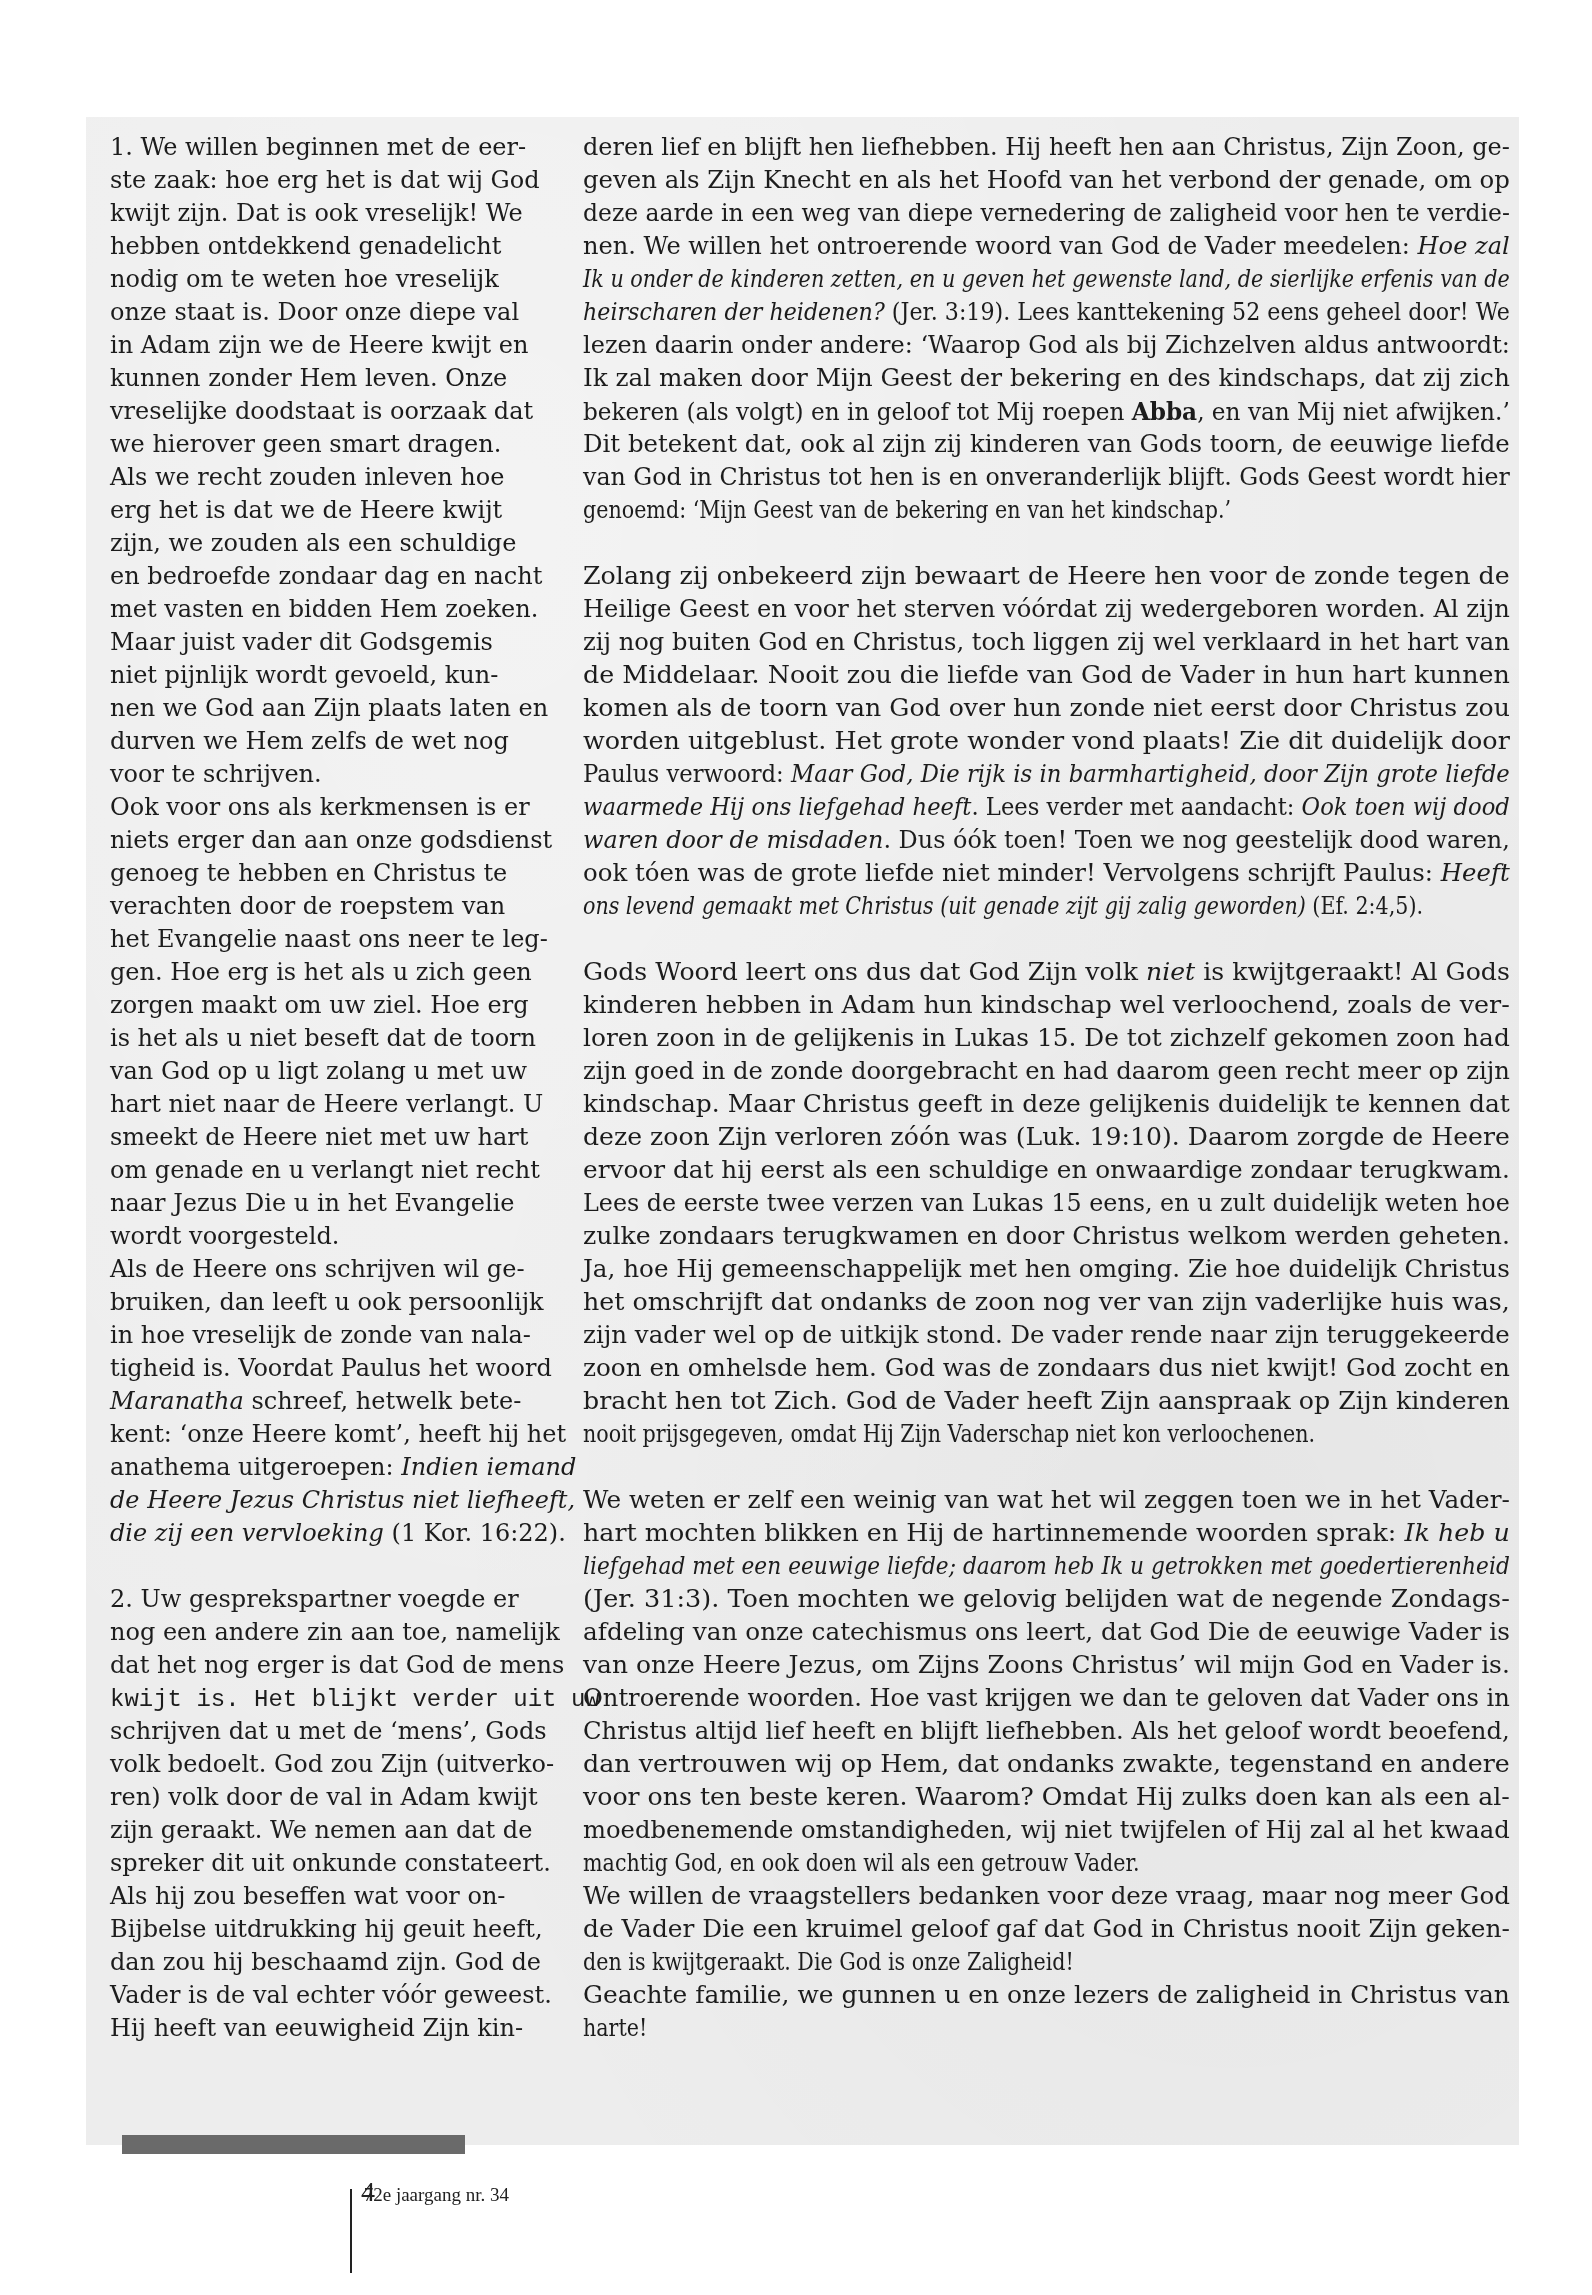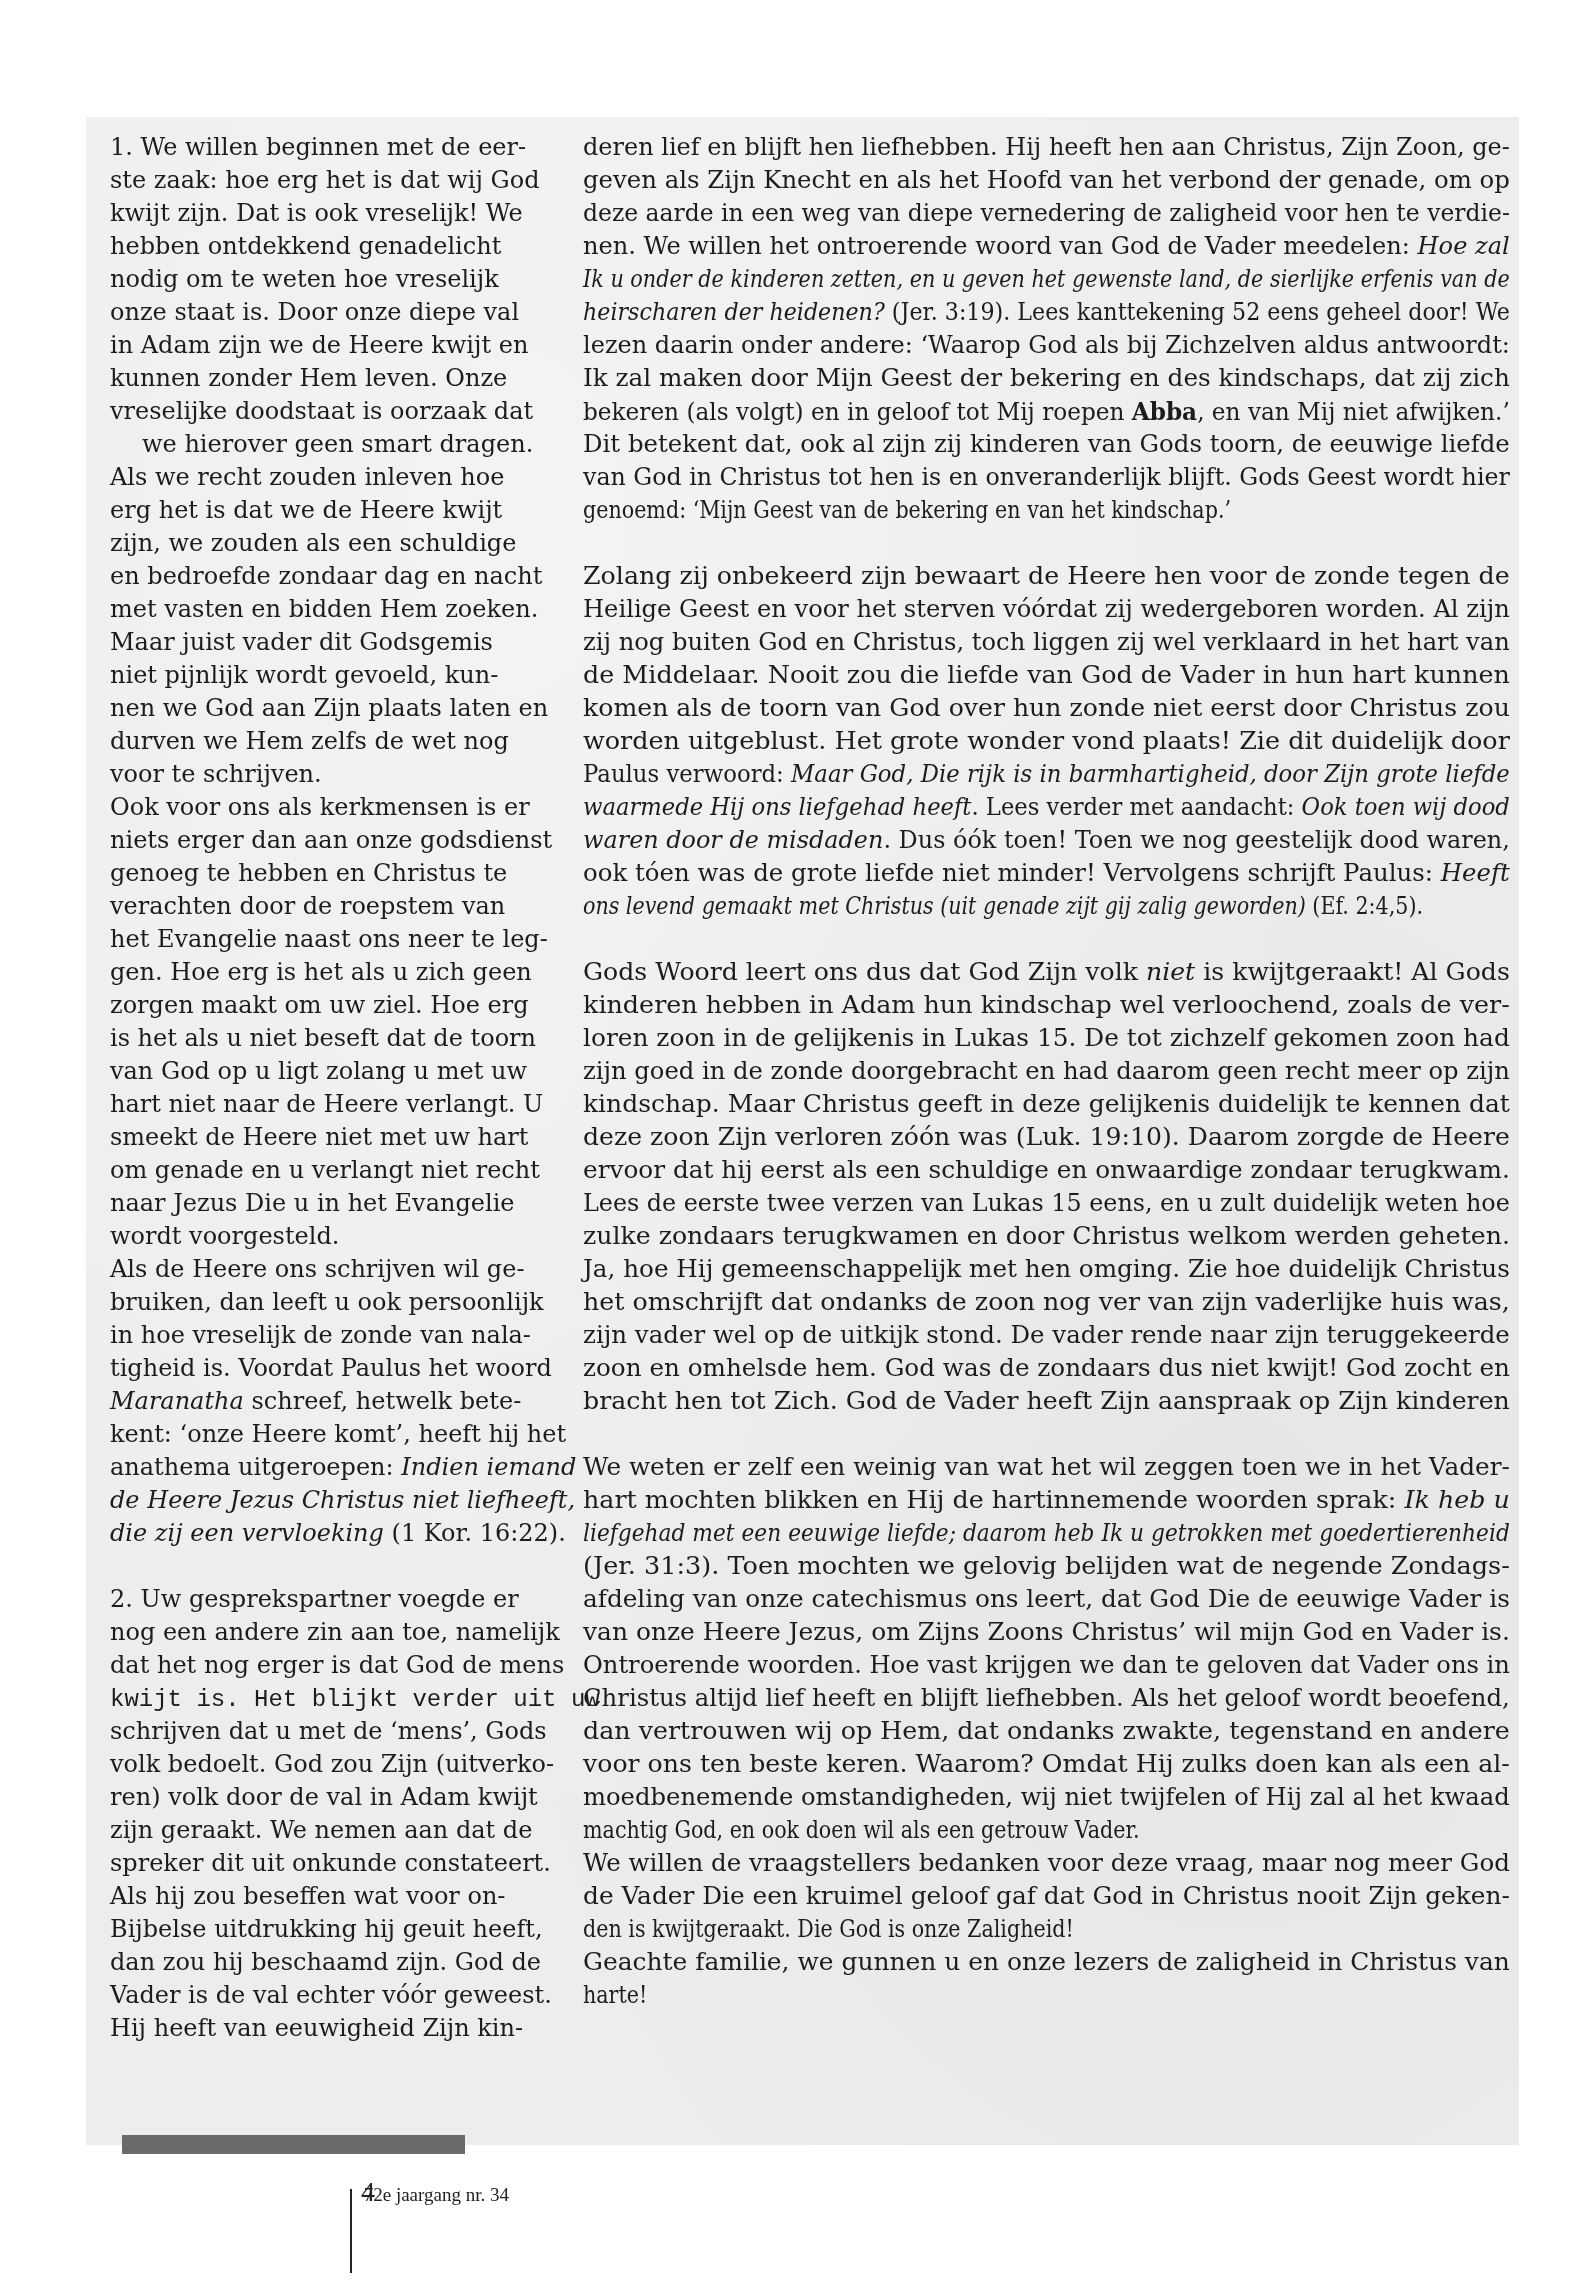--- a/index.html
+++ b/index.html
@@ -42,21 +42,21 @@
 <div class="col col-left" id="col-left">
     <span class="line"><span class="cond" style="transform: scaleX(0.9751);">1. We willen beginnen met de eer-</span></span>
     <span class="line"><span class="cond" style="transform: scaleX(0.9449);">ste zaak: hoe erg het is dat wij God</span></span>
     <span class="line"><span class="cond" style="transform: scaleX(0.9832);">kwijt zijn. Dat is ook vreselijk! We</span></span>
     <span class="line"><span class="cond" style="transform: scaleX(1.037);">hebben ontdekkend genadelicht</span></span>
     <span class="line"><span class="cond" style="transform: scaleX(1.0439);">nodig om te weten hoe vreselijk</span></span>
     <span class="line"><span class="cond" style="transform: scaleX(0.992);">onze staat is. Door onze diepe val</span></span>
     <span class="line"><span class="cond" style="transform: scaleX(0.97);">in Adam zijn we de Heere kwijt en</span></span>
     <span class="line"><span class="cond" style="transform: scaleX(1.0215);">kunnen zonder Hem leven. Onze</span></span>
     <span class="line"><span class="cond" style="transform: scaleX(0.959);">vreselijke doodstaat is oorzaak dat</span></span>
-    <span class="line"><span class="cond" style="transform: scaleX(1.0372); margin-left: 32px;">we hierover geen smart dragen.</span></span>
+    <span class="line"><span class="cond" style="transform: scaleX(1.0372);">we hierover geen smart dragen.</span></span>
     <span class="line"><span class="cond" style="transform: scaleX(1.0291);">Als we recht zouden inleven hoe</span></span>
     <span class="line"><span class="cond" style="transform: scaleX(1.0346);">erg het is dat we de Heere kwijt</span></span>
     <span class="line"><span class="cond" style="transform: scaleX(0.9985);">zijn, we zouden als een schuldige</span></span>
     <span class="line"><span class="cond" style="transform: scaleX(0.9387);">en bedroefde zondaar dag en nacht</span></span>
     <span class="line"><span class="cond" style="transform: scaleX(0.9474);">met vasten en bidden Hem zoeken.</span></span>
     <span class="line"><span class="cond" style="transform: scaleX(1.0391);">Maar juist vader dit Godsgemis</span></span>
     <span class="line"><span class="cond" style="transform: scaleX(1.0452);">niet pijnlijk wordt gevoeld, kun-</span></span>
     <span class="line"><span class="cond" style="transform: scaleX(0.9262);">nen we God aan Zijn plaats laten en</span></span>
     <span class="line"><span class="cond" style="transform: scaleX(1.0174);">durven we Hem zelfs de wet nog</span></span>
     <span class="line"><span class="cond" style="transform: scaleX(1);">voor te schrijven.</span></span>
@@ -132,20 +132,21 @@
     <span class="line"><span class="cond" style="transform: scaleX(1.0396);">kindschap. Maar Christus geeft in deze gelijkenis duidelijk te kennen dat</span></span>
     <span class="line"><span class="cond" style="transform: scaleX(1.0473);">deze zoon Zijn verloren zóón was (Luk. 19:10). Daarom zorgde de Heere</span></span>
     <span class="line"><span class="cond" style="transform: scaleX(1.0304);">ervoor dat hij eerst als een schuldige en onwaardige zondaar terugkwam.</span></span>
     <span class="line"><span class="cond" style="transform: scaleX(0.9928);">Lees de eerste twee verzen van Lukas 15 eens, en u zult duidelijk weten hoe</span></span>
     <span class="line"><span class="cond" style="transform: scaleX(1.0491);">zulke zondaars terugkwamen en door Christus welkom werden geheten.</span></span>
     <span class="line"><span class="cond" style="transform: scaleX(1.0262);">Ja, hoe Hij gemeenschappelijk met hen omging. Zie hoe duidelijk Christus</span></span>
     <span class="line"><span class="cond" style="transform: scaleX(1.054);">het omschrijft dat ondanks de zoon nog ver van zijn vaderlijke huis was,</span></span>
     <span class="line"><span class="cond" style="transform: scaleX(1.0198);">zijn vader wel op de uitkijk stond. De vader rende naar zijn teruggekeerde</span></span>
     <span class="line"><span class="cond" style="transform: scaleX(1.0273);">zoon en omhelsde hem. God was de zondaars dus niet kwijt! God zocht en</span></span>
     <span class="line"><span class="cond" style="transform: scaleX(1.0515);">bracht hen tot Zich. God de Vader heeft Zijn aanspraak op Zijn kinderen</span></span>
+    <span class="line"><span class="cond" style="transform: scaleX(0.86);">nooit prijsgegeven, omdat Hij Zijn Vaderschap niet kon verloochenen.</span></span>
     <span class="gap"></span>
     <span class="line"><span class="cond" style="transform: scaleX(1.0309);">We weten er zelf een weinig van wat het wil zeggen toen we in het Vader-</span></span>
     <span class="line"><span class="cond" style="transform: scaleX(1.0567);">hart mochten blikken en Hij de hartinnemende woorden sprak: <i>Ik heb u</i></span></span>
     <span class="line"><span class="cond" style="transform: scaleX(0.9057);"><i>liefgehad met een eeuwige liefde; daarom heb Ik u getrokken met goedertierenheid</i></span></span>
     <span class="line"><span class="cond" style="transform: scaleX(1.0638);">(Jer. 31:3). Toen mochten we gelovig belijden wat de negende Zondags-</span></span>
     <span class="line"><span class="cond" style="transform: scaleX(1.0301);">afdeling van onze catechismus ons leert, dat God Die de eeuwige Vader is</span></span>
     <span class="line"><span class="cond" style="transform: scaleX(1.0384);">van onze Heere Jezus, om Zijns Zoons Christus’ wil mijn God en Vader is.</span></span>
     <span class="line"><span class="cond" style="transform: scaleX(1.0074);">Ontroerende woorden. Hoe vast krijgen we dan te geloven dat Vader ons in</span></span>
     <span class="line"><span class="cond" style="transform: scaleX(1.013);">Christus altijd lief heeft en blijft liefhebben. Als het geloof wordt beoefend,</span></span>
     <span class="line"><span class="cond" style="transform: scaleX(1.0553);">dan vertrouwen wij op Hem, dat ondanks zwakte, tegenstand en andere</span></span>

